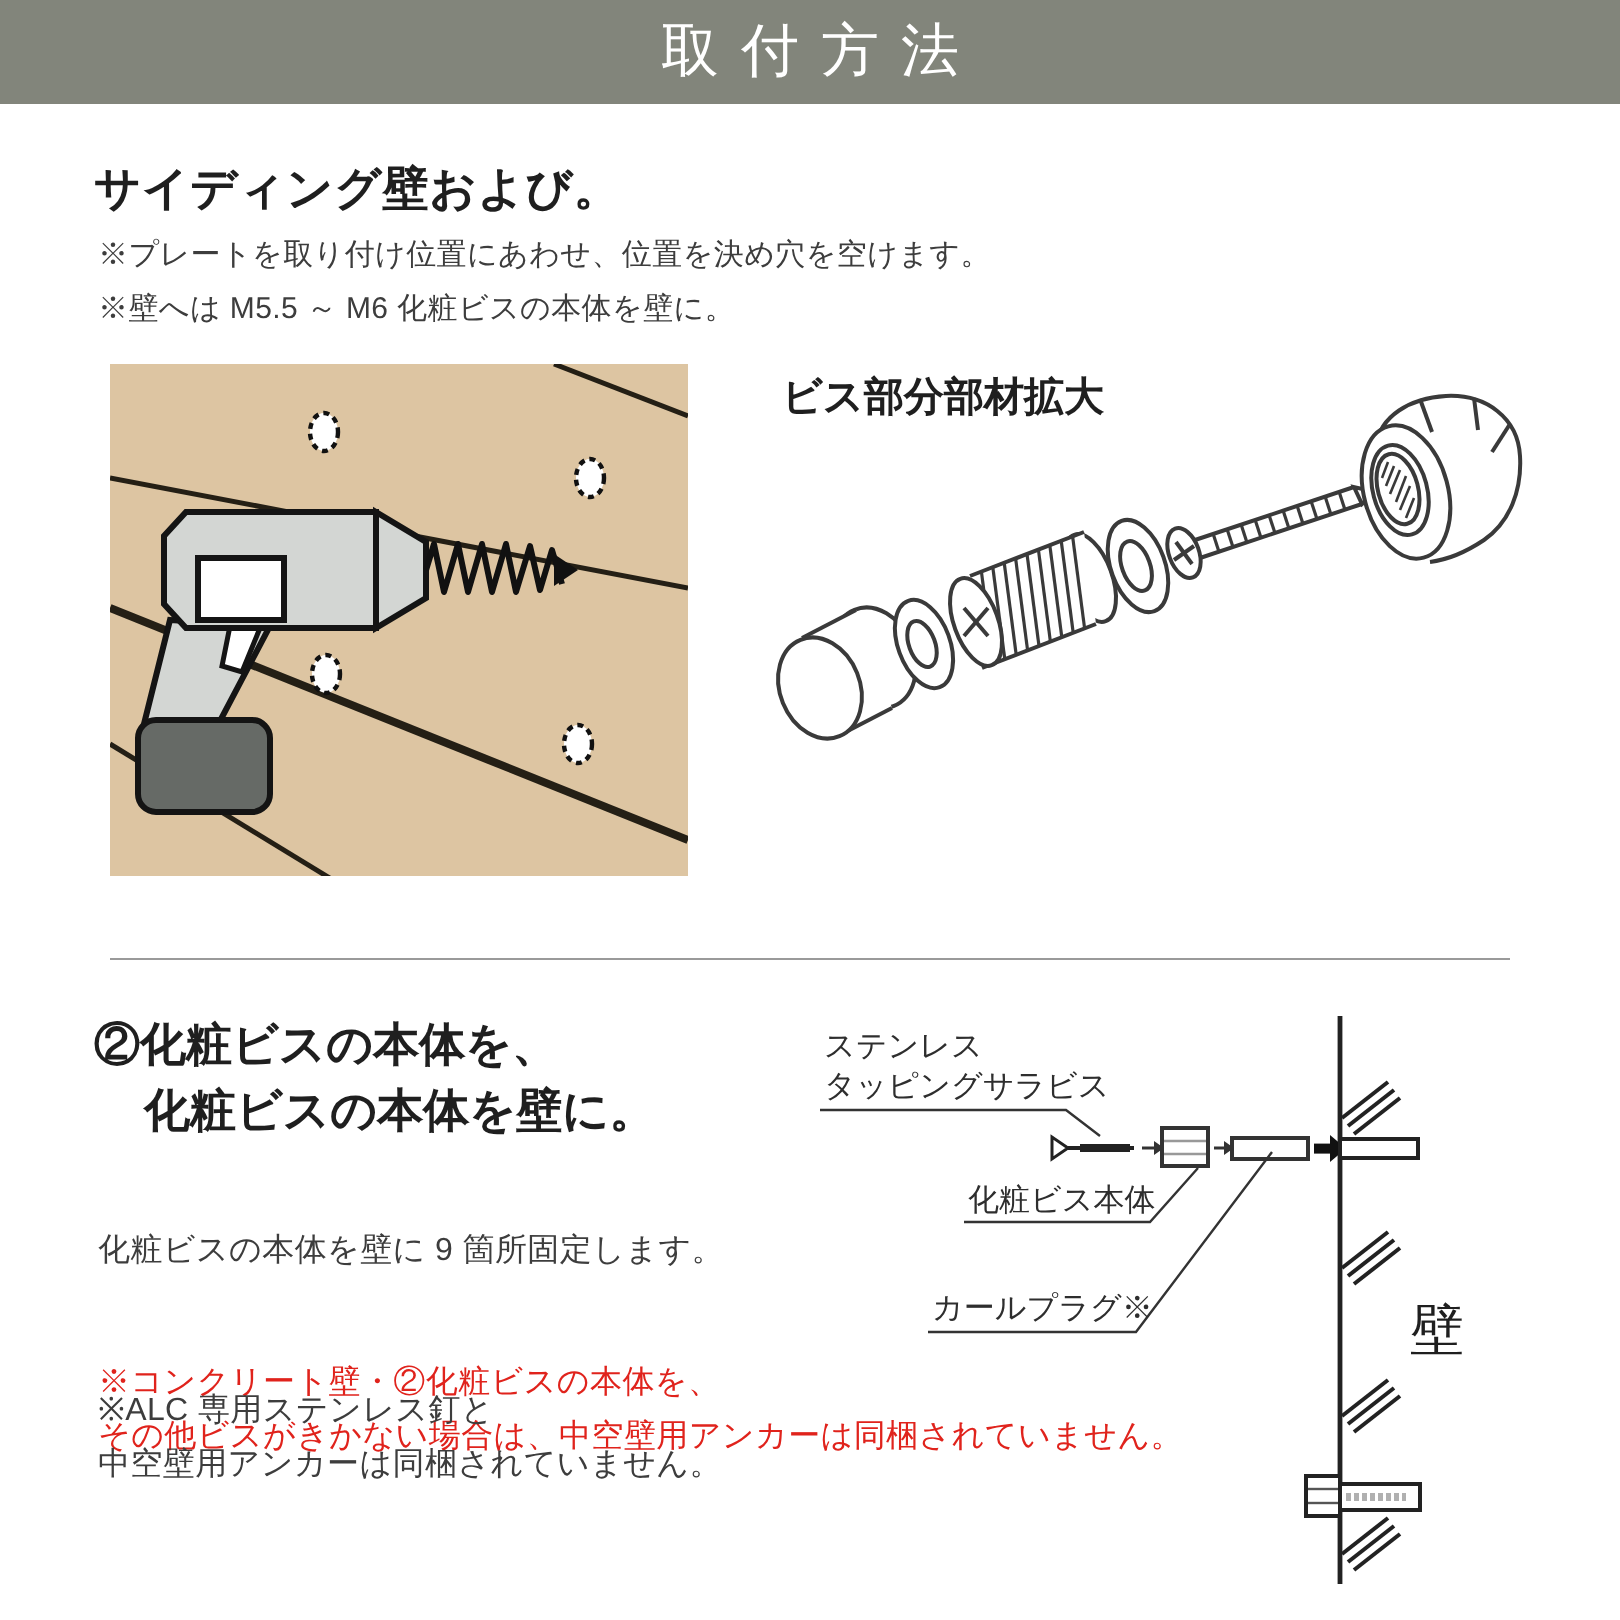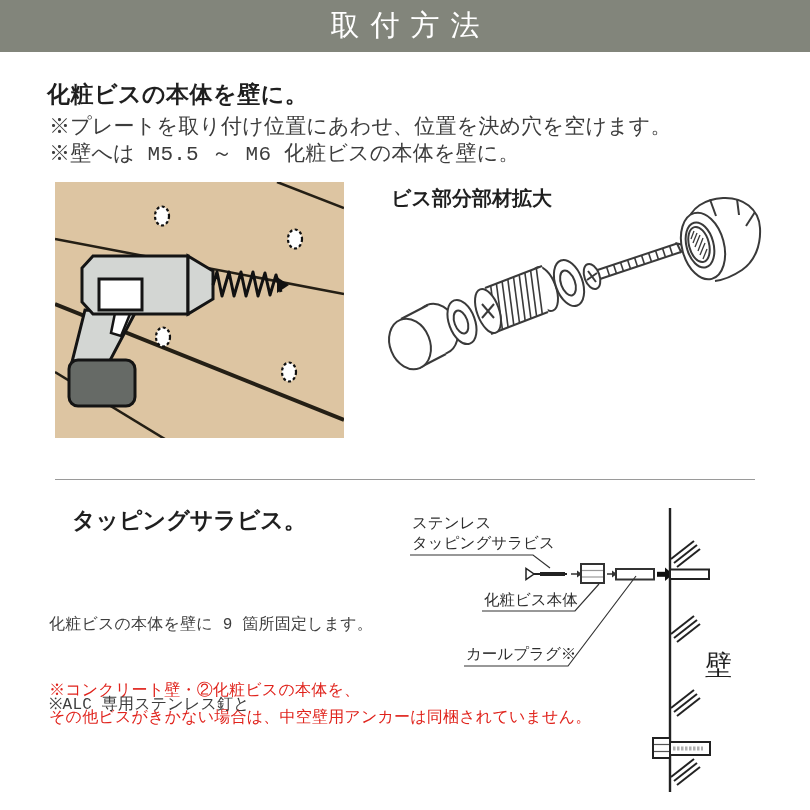--- a/index.html
+++ b/index.html
@@ -1,32 +1,32 @@
 <!DOCTYPE html>
 <html><head>
 <meta charset="utf-8">
 <style>
   html,body { margin:0; padding:0; background:#ffffff; }
   .page {
     position:relative; width:810px; height:810px; background:#ffffff;
-    font-family:Liberation Mono, monospace; overflow:hidden;
+    font-family:Liberation Sans, sans-serif; overflow:hidden;
   }
   .header {
     position:absolute; top:0; left:0; width:810px; height:52px;
     background:#82857b; color:#ffffff;
     display:flex; align-items:center; justify-content:center;
     font-size:29px; font-weight:500; letter-spacing:11px; text-indent:11px;
   }
   .s1-heading {
     position:absolute; left:47px; top:79px;
     font-size:23px; font-weight:bold; color:#1f1f1f; letter-spacing:0.5px;
   }
   .s1-notes {
     position:absolute; left:49px; top:114px;
-    font-size:21px; color:#3d3d3d; line-height:27px; letter-spacing:0.2px;
+    font-size:15px; color:#3d3d3d; line-height:27px; letter-spacing:0.2px;
   }
   .svg-abs { position:absolute; }
   .divider {
     position:absolute; left:55px; top:479px; width:700px; height:0;
     border-top:1px solid #9a9a9a;
   }
   .s2-heading {
     position:absolute; left:47px; top:506px;
     font-size:23px; font-weight:bold; color:#1f1f1f; line-height:33px;
   }
@@ -44,21 +44,21 @@
 </style>
 </head>
 <body>
 
 <div class="page">
 
   <div class="header">
     <span>取付方法</span>
   </div>
 
-  <div class="s1-heading">化粧ビスの本体を壁に。</div>
+  <div class="s1-heading">サイディング壁および。</div>
   <div class="s1-notes">
     <div>※プレートを取り付け位置にあわせ、位置を決め穴を空けます。</div>
     <div>※壁へは M5.5 ～ M6 化粧ビスの本体を壁に。</div>
   </div>
 
   <svg class="svg-abs" style="left:55px; top:182px;" width="289" height="256" viewBox="0 0 289 256">
     <rect x="0" y="0" width="289" height="256" fill="#ddc5a2"></rect>
     <g stroke="#241f15">
       <line x1="222" y1="0" x2="289" y2="26" stroke-width="2.5"></line>
       <line x1="0" y1="57" x2="289" y2="112" stroke-width="2.5"></line>
@@ -167,21 +167,22 @@
           <line x1="320" y1="60" x2="315" y2="72"></line>
           <line x1="322" y1="66" x2="318" y2="76"></line>
         </g>
       </g>
     </g>
   </svg>
 
   <div class="divider"></div>
 
   <div class="s2-heading">
-    <div class="line2">タッピングサラビス。</div>
+    <div class="line1">②化粧ビスの本体を、</div>
+    <div class="line2">化粧ビスの本体を壁に。</div>
   </div>
 
   <svg class="svg-abs" style="left:400px; top:498px;" width="375" height="310" viewBox="0 0 375 310">
 
     <line x1="270" y1="10" x2="270" y2="294" stroke="#222222" stroke-width="2.4"></line>
 
     <g stroke="#222222" stroke-width="2">
       <line x1="271" y1="61" x2="294" y2="43"></line>
       <line x1="274" y1="65" x2="297" y2="47"></line>
       <line x1="277" y1="69" x2="300" y2="51"></line>
@@ -249,15 +250,16 @@
 
   <div class="note" id="note-fix">
     <div>化粧ビスの本体を壁に 9 箇所固定します。</div>
   </div>
   <div class="note" id="note-warning">
     <div>※コンクリート壁・②化粧ビスの本体を、</div>
     <div>その他ビスがきかない場合は、中空壁用アンカーは同梱されていません。</div>
   </div>
   <div class="note" id="note-alc">
     <div>※ALC 専用ステンレス釘と</div>
+    <div>中空壁用アンカーは同梱されていません。</div>
   </div>
 
 </div>
 
 </body></html>

